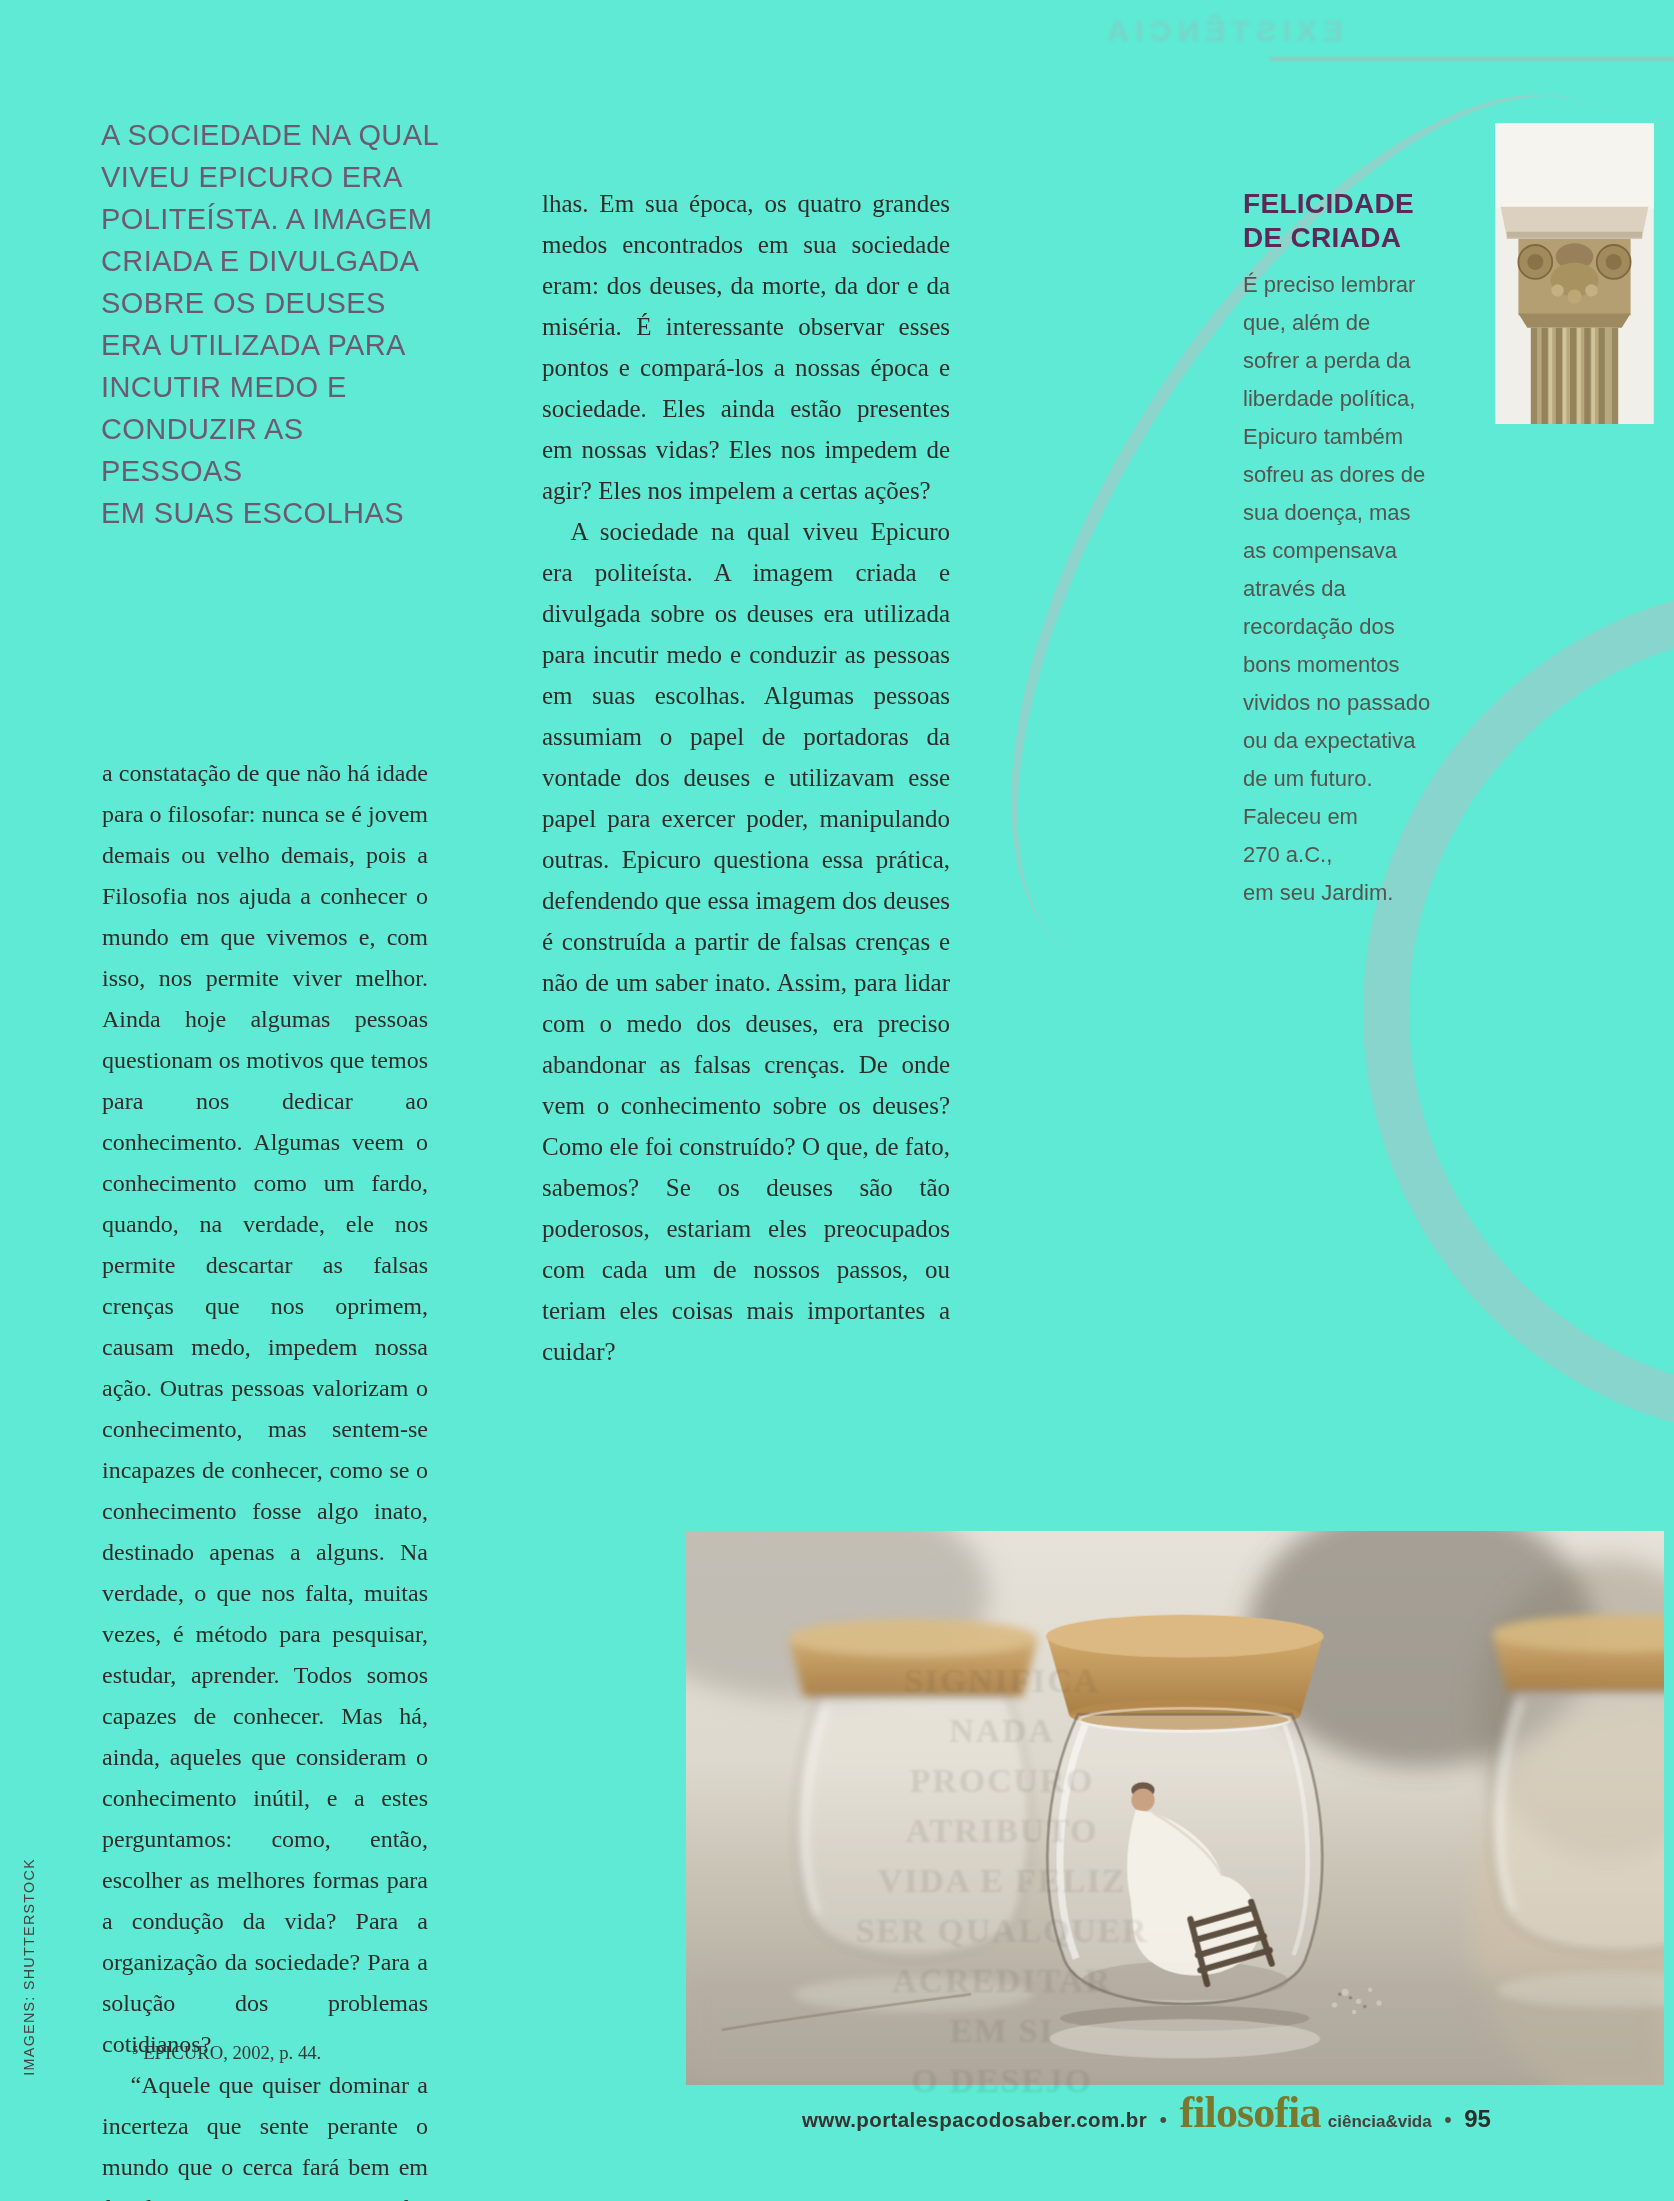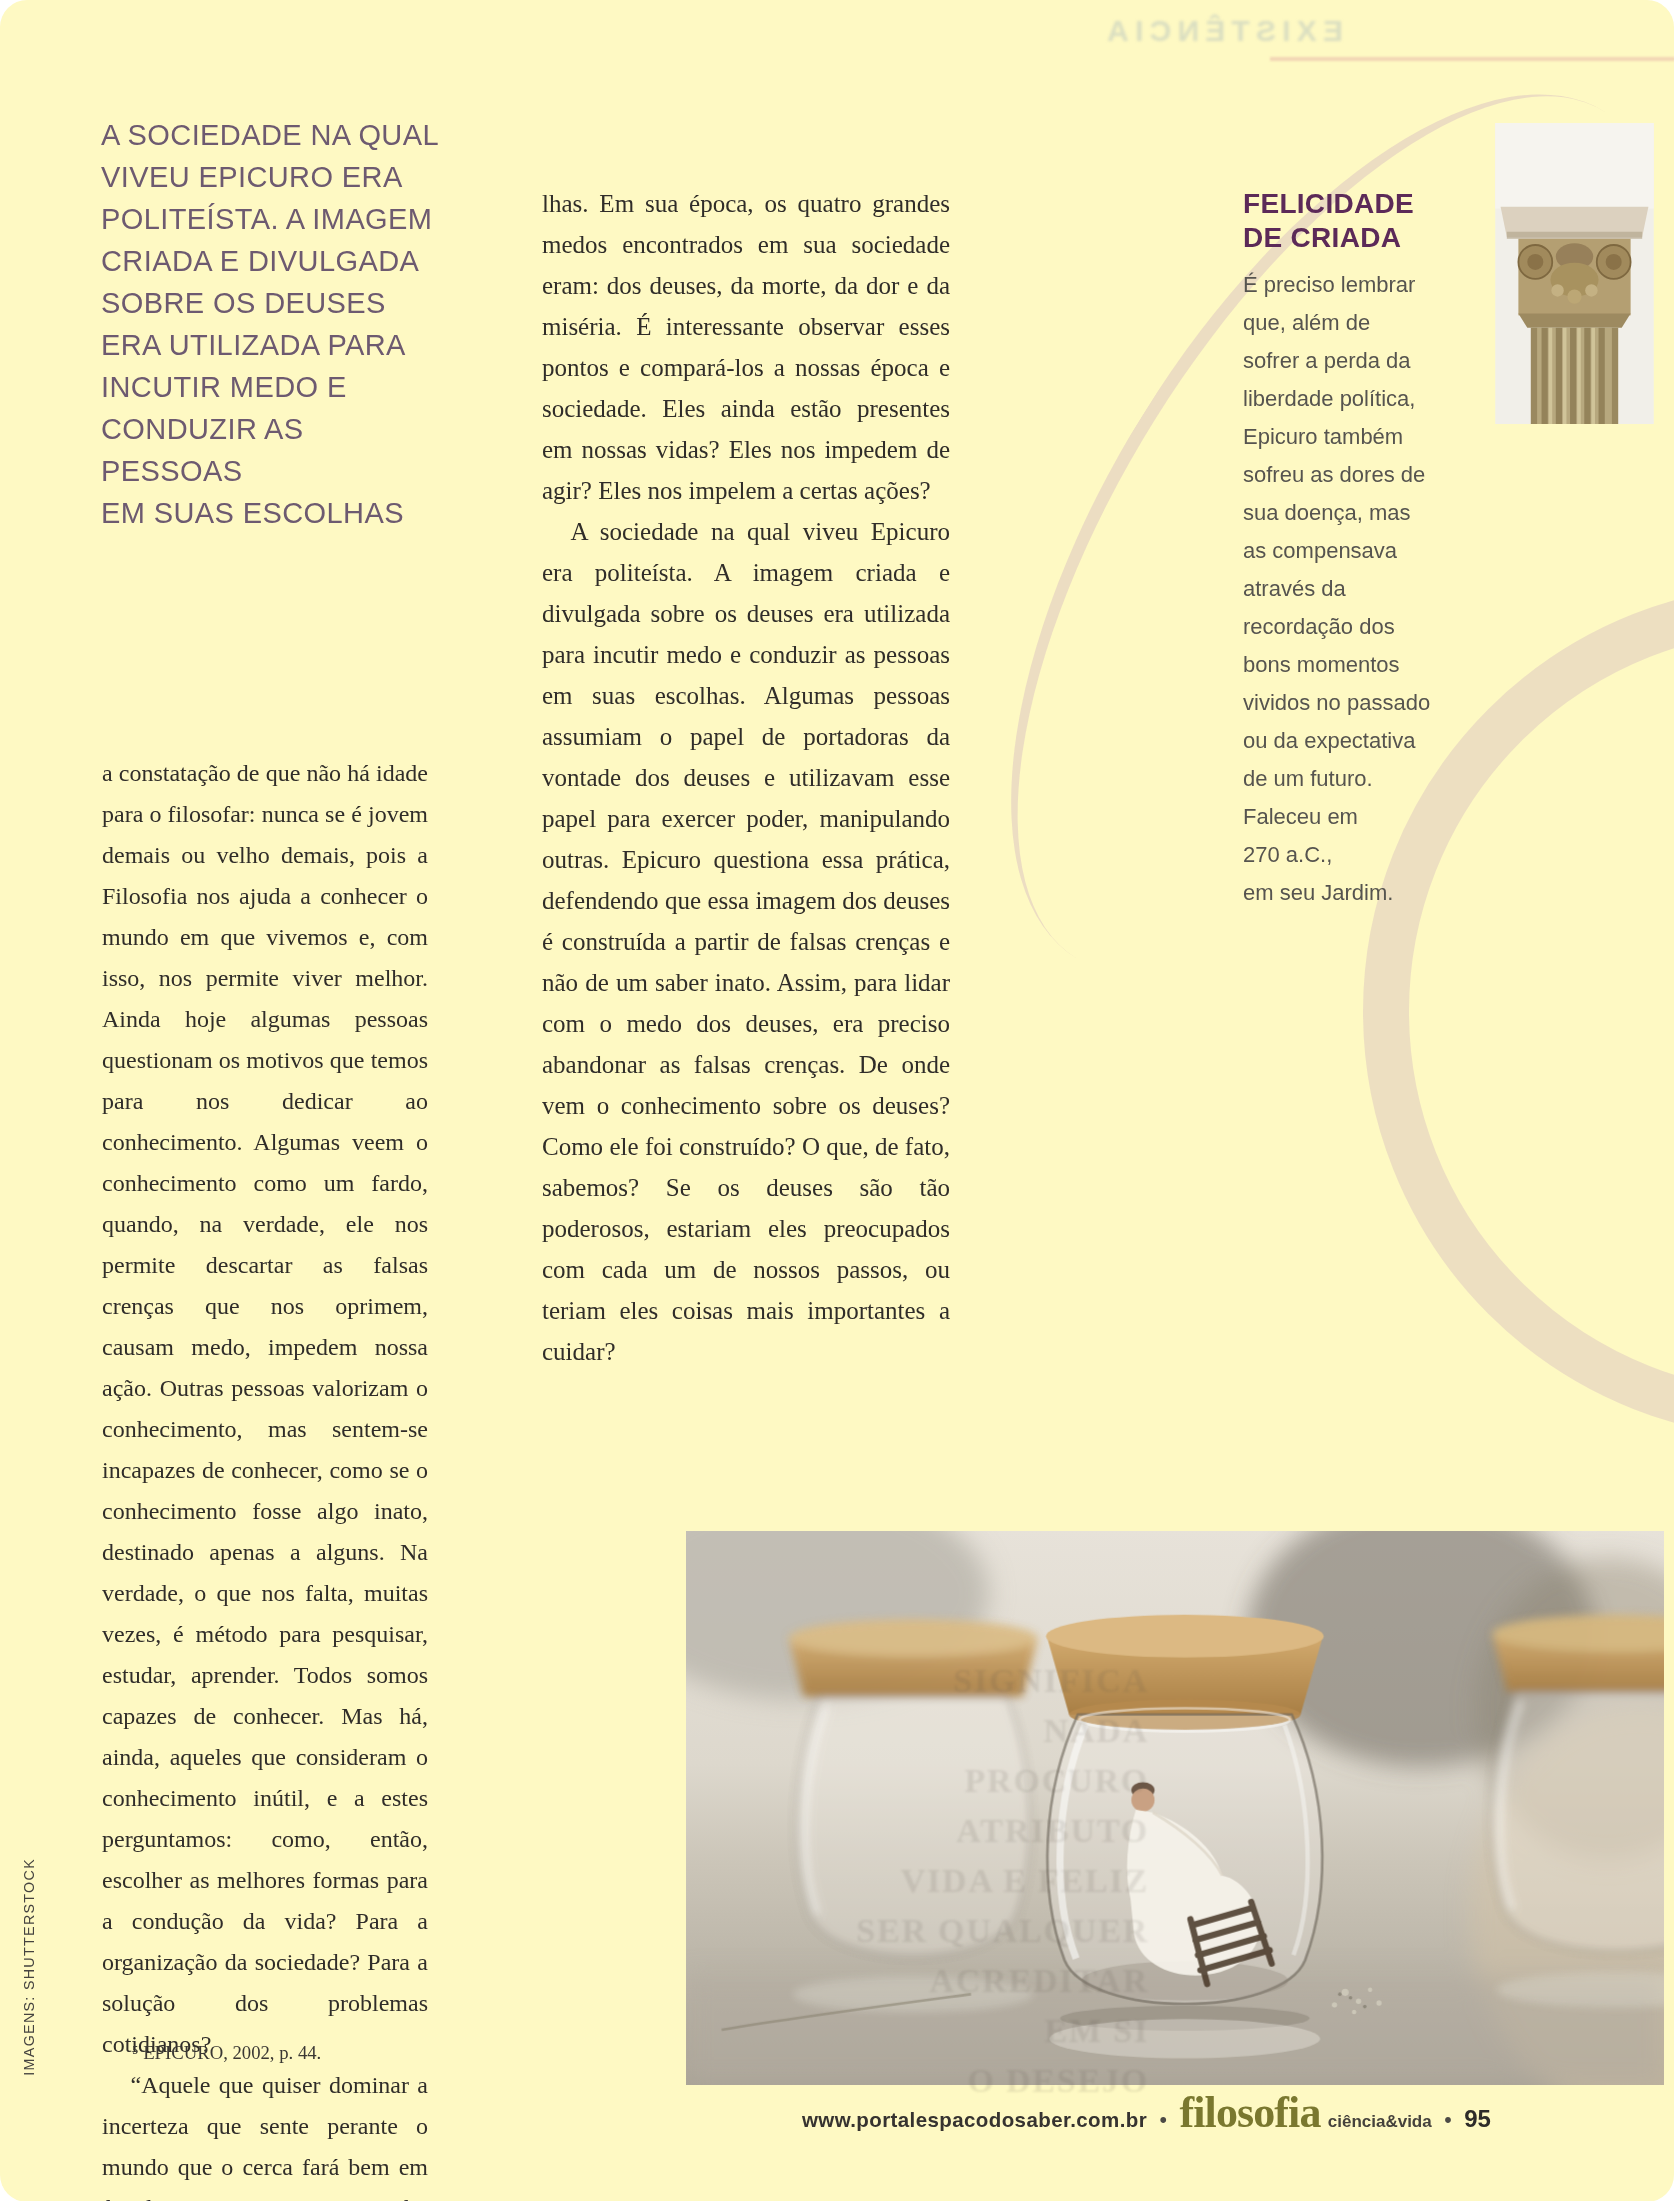--- a/index.html
+++ b/index.html
@@ -1,20 +1,19 @@
 <!DOCTYPE html>
 <html style="font-size:14.3px"><head>
 <meta charset="utf-8">
 <style>
   html,body{margin:0;padding:0;background:#ffffff;}
   .page{
     position:relative;width:1674px;height:2202px;overflow:hidden;
-    background:#fef9c3;
+    background:#5eead4;
     font-family:"Liberation Serif", serif;
-    border-radius:27px;
   }
   .pre{white-space:pre-line;}
 
   
   .ghost-header{
     position:absolute;left:1101px;top:14.3px;z-index:0;
     font-family:"Liberation Sans", sans-serif;font-weight:bold;
     font-size:30px;letter-spacing:6.2px;color:rgba(160,178,190,0.38);
     transform:scaleX(-1);filter:blur(1.8px);
   }
@@ -59,21 +58,21 @@
   }
 
   
   .column-photo{position:absolute;left:1495px;top:123px;width:159px;height:301px;z-index:1;}
 
   
   .photo{position:absolute;left:686px;top:1531px;width:978px;height:554px;margin:0;z-index:1;}
   .photo svg{display:block;}
   .ghost-photo-text{
     position:absolute;left:169px;top:125px;width:294px;z-index:2;
-    font-family:"Liberation Serif", serif;font-weight:bold;text-align:right;
+    font-family:"Liberation Serif", serif;font-weight:bold;text-align:center;
     font-size:34px;line-height:50px;letter-spacing:1.8px;
     color:rgba(82,76,66,0.13);filter:blur(0.9px);
   }
 
   
   .footnote{
     position:absolute;left:132px;top:2042px;margin:0;z-index:2;
     font-size:18.7px;color:#3a3733;font-family:"Liberation Serif", serif;
   }
 

